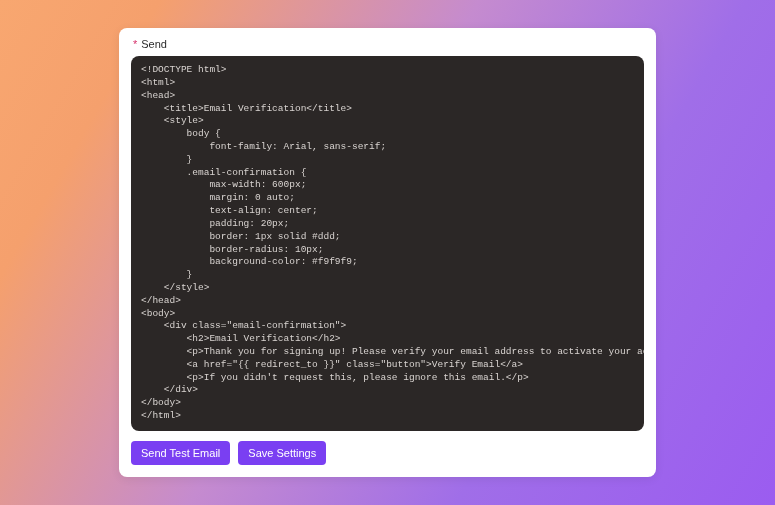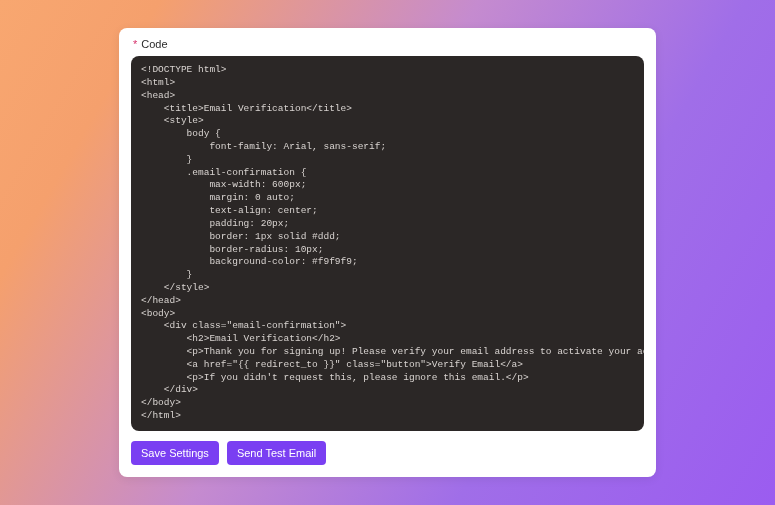--- a/index.html
+++ b/index.html
@@ -65,21 +65,21 @@
       cursor: pointer;
       font-family: inherit;
     }
   </style>
 </head>
 <body>
 
 <div class="card">
   <div class="field-label-row">
     <span class="required-star">*</span>
-    <span class="field-label">Code</span>
+    <span class="field-label">Send</span>
   </div>
   <div class="code-area">&lt;!DOCTYPE html&gt;
 &lt;html&gt;
 &lt;head&gt;
     &lt;title&gt;Email Verification&lt;/title&gt;
     &lt;style&gt;
         body {
             font-family: Arial, sans-serif;
         }
         .email-confirmation {
@@ -96,16 +96,16 @@
 &lt;body&gt;
     &lt;div class="email-confirmation"&gt;
         &lt;h2&gt;Email Verification&lt;/h2&gt;
         &lt;p&gt;Thank you for signing up! Please verify your email address to activate your account.&lt;/p&gt;
         &lt;a href="{{ redirect_to }}" class="button"&gt;Verify Email&lt;/a&gt;
         &lt;p&gt;If you didn't request this, please ignore this email.&lt;/p&gt;
     &lt;/div&gt;
 &lt;/body&gt;
 &lt;/html&gt;</div>
   <div class="btn-row">
+    <button class="btn">Send Test Email</button>
     <button class="btn">Save Settings</button>
-    <button class="btn">Send Test Email</button>
   </div>
 </div>
 
 </body></html>

